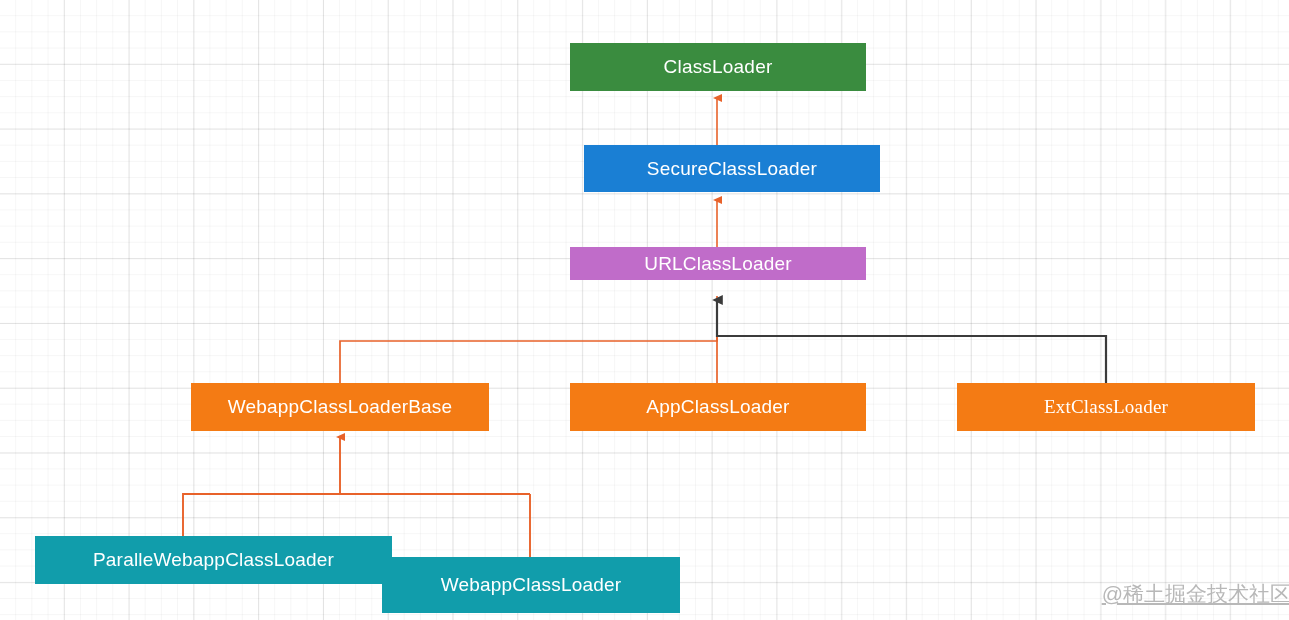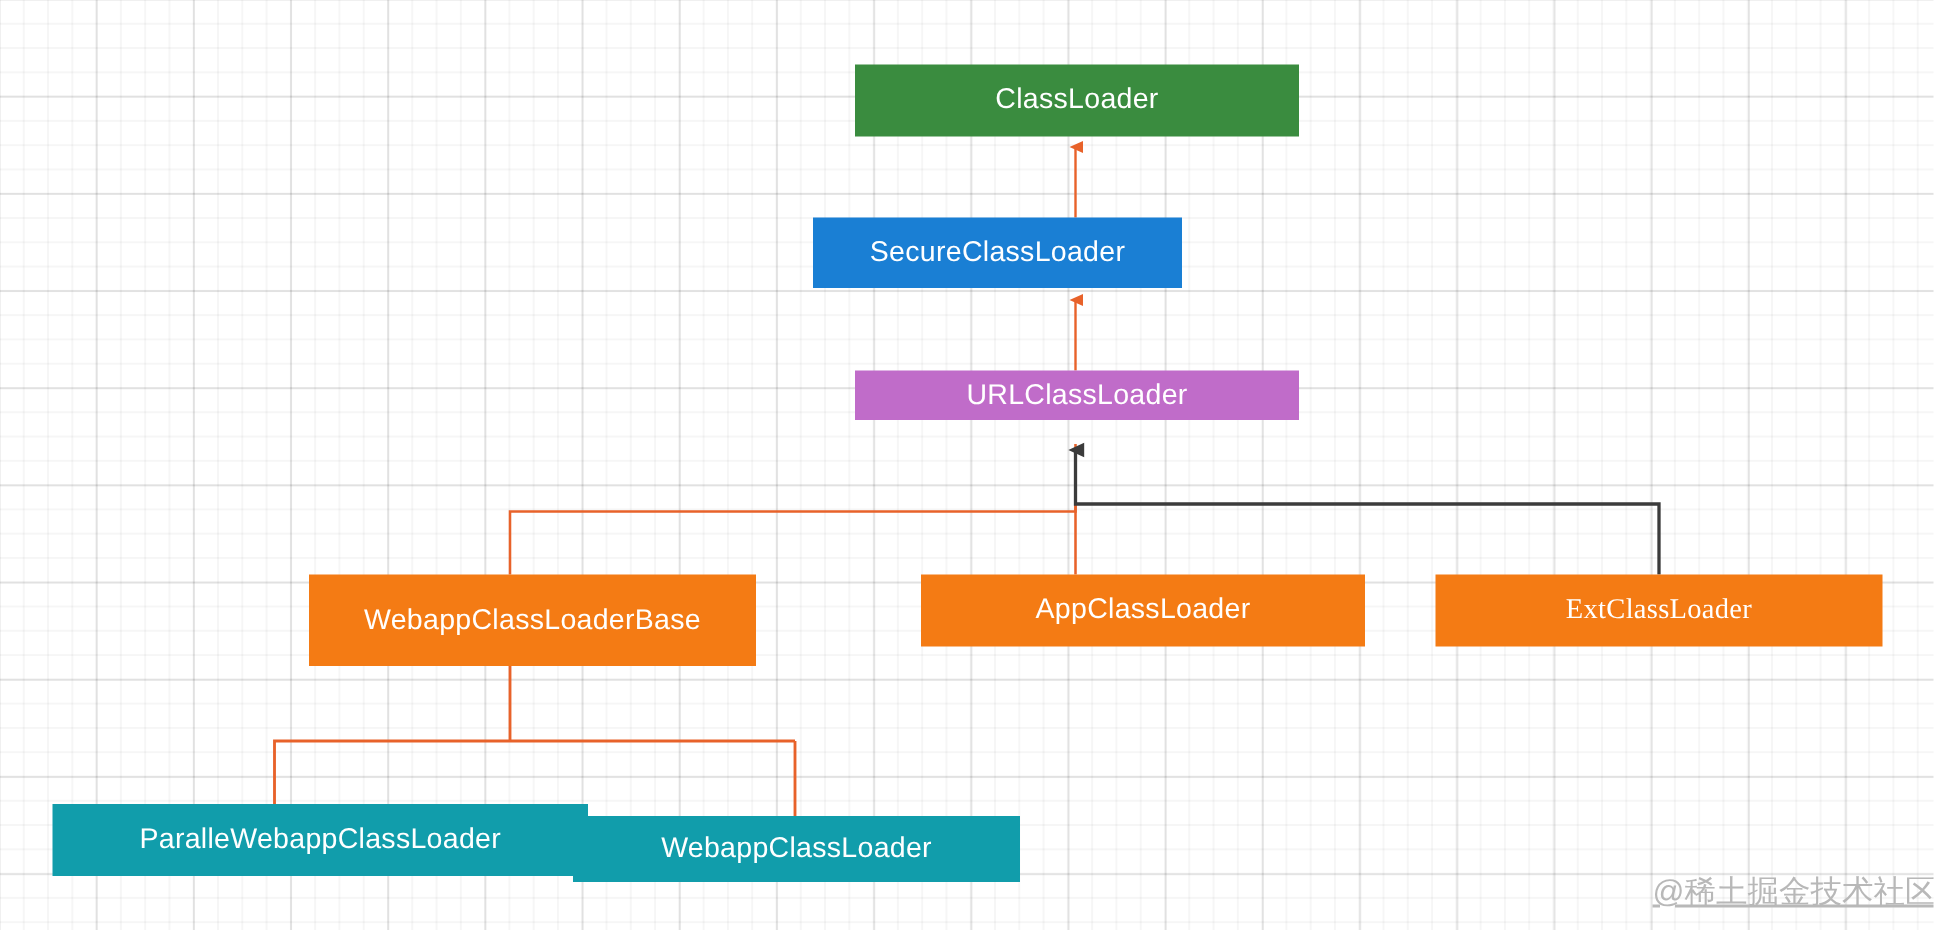--- a/index.html
+++ b/index.html
@@ -87,43 +87,43 @@
 
     <path d="M183,557 L183,494 L530,494" fill="none" stroke="#e8622a" stroke-width="1.9"></path>
     <path d="M530,557 L530,494" fill="none" stroke="#e8622a" stroke-width="1.9"></path>
     <line x1="340" y1="494" x2="340" y2="437" stroke="#e8622a" stroke-width="1.9" marker-end="url(#arrowOrange)"></line>
   </svg>
 
   <div class="node" style="left:570px; top:43px; width:296px; height:48px; background:#3a8c3f;">
     <span>ClassLoader</span>
   </div>
 
-  <div class="node" style="left:542px; top:145px; width:246px; height:47px; background:#1a7fd4;">
+  <div class="node" style="left:584px; top:145px; width:296px; height:47px; background:#1a7fd4;">
     <span>SecureClassLoader</span>
   </div>
 
   <div class="node" style="left:570px; top:247px; width:296px; height:33px; background:#c06cc9;">
     <span>URLClassLoader</span>
   </div>
 
-  <div class="node" style="left:206px; top:383px; width:298px; height:61px; background:#f47b14;">
+  <div class="node" style="left:191px; top:383px; width:298px; height:48px; background:#f47b14;">
     <span>WebappClassLoaderBase</span>
   </div>
 
-  <div class="node" style="left:570px; top:383px; width:296px; height:48px; background:#f47b14;margin-left:44px;">
+  <div class="node" style="left:570px; top:383px; width:296px; height:48px; background:#f47b14;">
     <span>AppClassLoader</span>
   </div>
 
   <div class="node" style="left:957px; top:383px; width:298px; height:48px; background:#f47b14;font-family:Liberation Serif, serif;">
     <span>ExtClassLoader</span>
   </div>
 
   <div class="node" style="left:35px; top:536px; width:357px; height:48px; background:#119dab;justify-content:center;">
     <span>ParalleWebappClassLoader</span>
   </div>
 
-  <div class="node" style="left:382px; top:544px; width:298px; height:44px; background:#119dab;">
+  <div class="node" style="left:382px; top:557px; width:298px; height:56px; background:#119dab;">
     <span>WebappClassLoader</span>
   </div>
 
   <div class="watermark">@稀土掘金技术社区</div>
 
 </div>
 
 </body></html>

